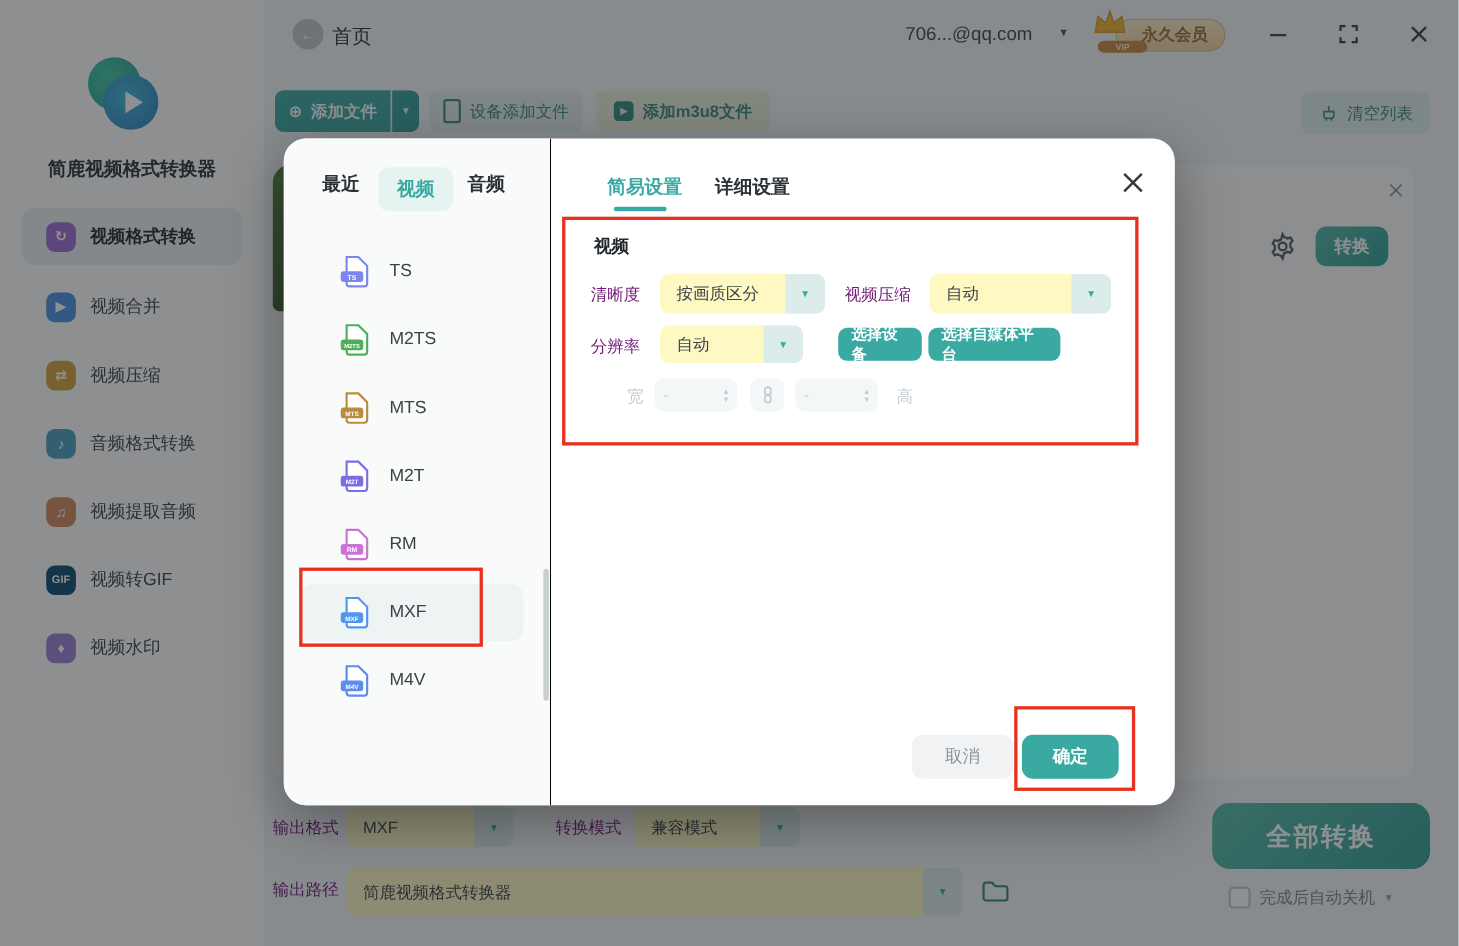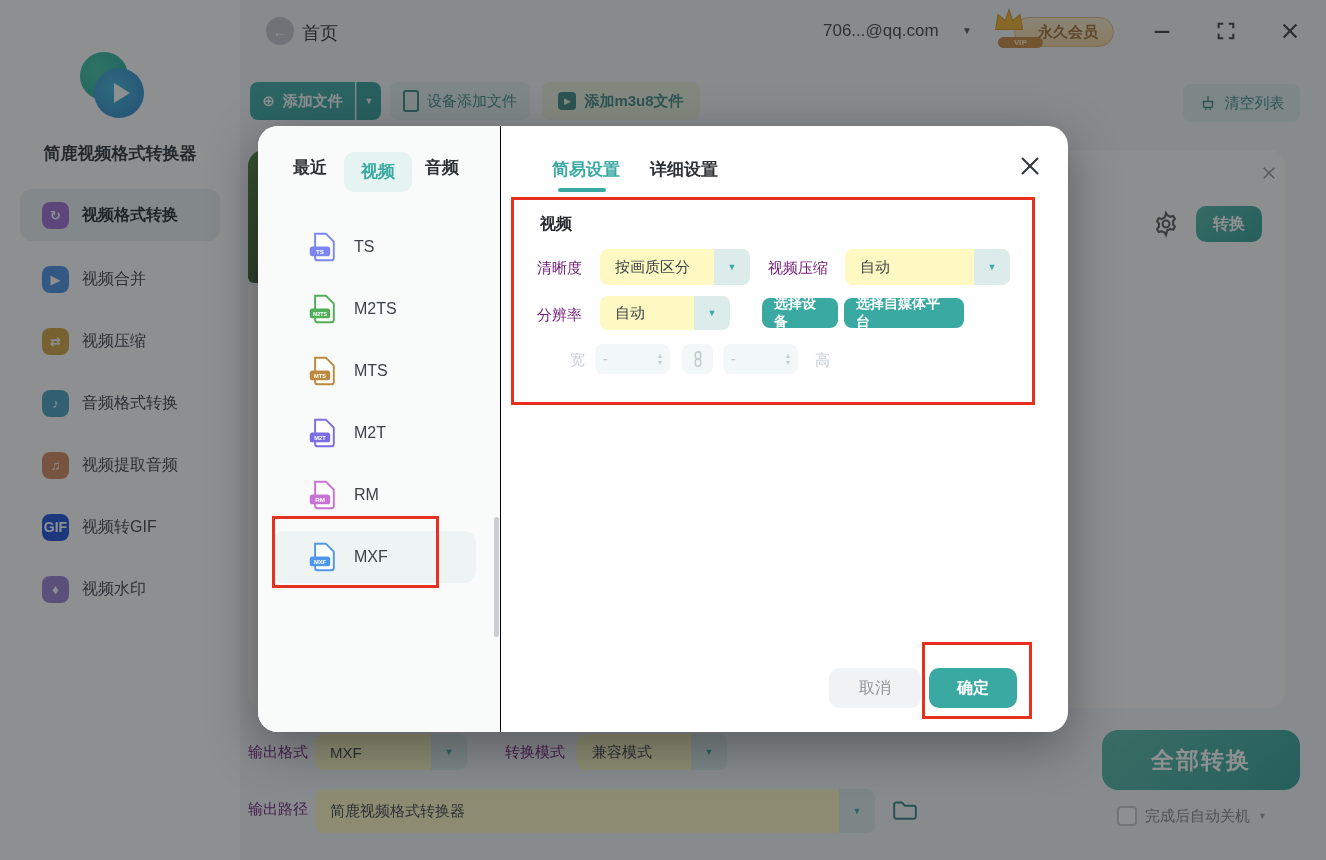--- a/index.html
+++ b/index.html
@@ -11,21 +11,21 @@
   #sidebar{left:0;top:0;width:240px;height:860px;background:#ffffff;}
   #logo{left:78px;top:52px;width:70px;height:74px;}
   .logo-c1{position:absolute;left:2px;top:0;width:48px;height:48px;border-radius:50%;background:radial-gradient(circle at 35% 35%,#43c6a8,#1fa08f);}
   .logo-c2{position:absolute;left:16px;top:16px;width:50px;height:50px;border-radius:50%;background:radial-gradient(circle at 40% 40%,#3fb6d8,#2f7fc4);display:flex;align-items:center;justify-content:center;}
   .logo-play{width:0;height:0;border-left:16px solid #fff;border-top:10px solid transparent;border-bottom:10px solid transparent;margin-left:5px;}
   #app-name{left:0;top:142px;width:240px;text-align:center;font-size:17px;font-weight:bold;color:#2b3135;}
   .mi{left:20px;width:200px;height:52px;border-radius:12px;display:flex;align-items:center;gap:13px;padding-left:22px;box-sizing:border-box;color:#3c4247;font-size:16px;}
   .mi.active{background:#eaf0f3;font-weight:bold;color:#23282c;}
   .mi-ic{width:27px;height:27px;border-radius:8px;color:#fff;display:flex;align-items:center;justify-content:center;font-size:13px;font-weight:bold;flex:0 0 auto;}
   .ic-c1{background:#9e6cd5;} .ic-c2{background:#4a90e2;} .ic-c3{background:#d2a23c;}
-  .ic-c4{background:#49a0bf;} .ic-c5{background:#d0885a;} .ic-c6{background:#1d4ed8;font-size:14px;}
+  .ic-c4{background:#49a0bf;} .ic-c5{background:#d0885a;} .ic-c6{background:#0c4a6e;font-size:10px;}
   .ic-c7{background:#9b7fd4;}
 
   
   #back-circle{left:266px;top:17px;width:28px;height:28px;border-radius:50%;background:#c2c6ca;color:#fff;display:flex;align-items:center;justify-content:center;font-size:15px;}
   #home-label{left:302px;top:21px;font-size:18px;color:#2b3135;}
   #account{left:823px;top:21px;font-size:17px;color:#3f454a;}
   #acct-caret{left:962px;top:25px;font-size:10px;color:#555;}
   #vip-badge{left:996px;top:13px;width:118px;height:36px;}
   .vip-pill{position:absolute;left:18px;top:4px;width:100px;height:30px;border-radius:16px;background:linear-gradient(180deg,#fbeccb,#f2d29c);border:1px solid #e6b87c;box-sizing:border-box;text-align:center;line-height:28px;font-size:15px;font-weight:bold;color:#a06e32;padding-left:8px;font-family:Liberation Serif, serif;}
   .vip-crown{position:absolute;left:-4px;top:-8px;width:34px;height:34px;}
@@ -304,20 +304,28 @@
         <span class="fmt-label">RM</span>
       </div>
       <div class="fmt selected" style="top:405px">
         <svg class="fmt-ic" viewBox="0 0 36 36">
           <path d="M8 3 h12 l9 9 v18 a3 3 0 0 1 -3 3 H11 a3 3 0 0 1 -3 -3 Z" fill="#fff" stroke-width="2.2" stroke="#4f97ea"></path>
           <rect x="2" y="17.5" width="23" height="11" rx="3" fill="#4f97ea"></rect>
           <text x="13.5" y="26" text-anchor="middle" font-size="6.5" font-weight="bold" fill="#fff">MXF</text>
         </svg>
         <span class="fmt-label">MXF</span>
       </div>
+      <div class="fmt" style="top:467px">
+        <svg class="fmt-ic" viewBox="0 0 36 36">
+          <path d="M8 3 h12 l9 9 v18 a3 3 0 0 1 -3 3 H11 a3 3 0 0 1 -3 -3 Z" fill="#fff" stroke-width="2.2" stroke="#5b8cf0"></path>
+          <rect x="2" y="17.5" width="23" height="11" rx="3" fill="#5b8cf0"></rect>
+          <text x="13.5" y="26" text-anchor="middle" font-size="6.5" font-weight="bold" fill="#fff">M4V</text>
+        </svg>
+        <span class="fmt-label">M4V</span>
+      </div>
 
       <div id="list-scrollbar"></div>
     </div>
 
     <div id="stab-simple" class="sr">简易设置</div>
     <div id="stab-underline" class="sr"></div>
     <div id="stab-detail" class="sr">详细设置</div>
     <div id="modal-close" class="sr">
       <svg width="24" height="24" viewBox="0 0 24 24" stroke="#33383c" stroke-width="2.2">
           <line x1="4" y1="4" x2="20" y2="20"></line>

